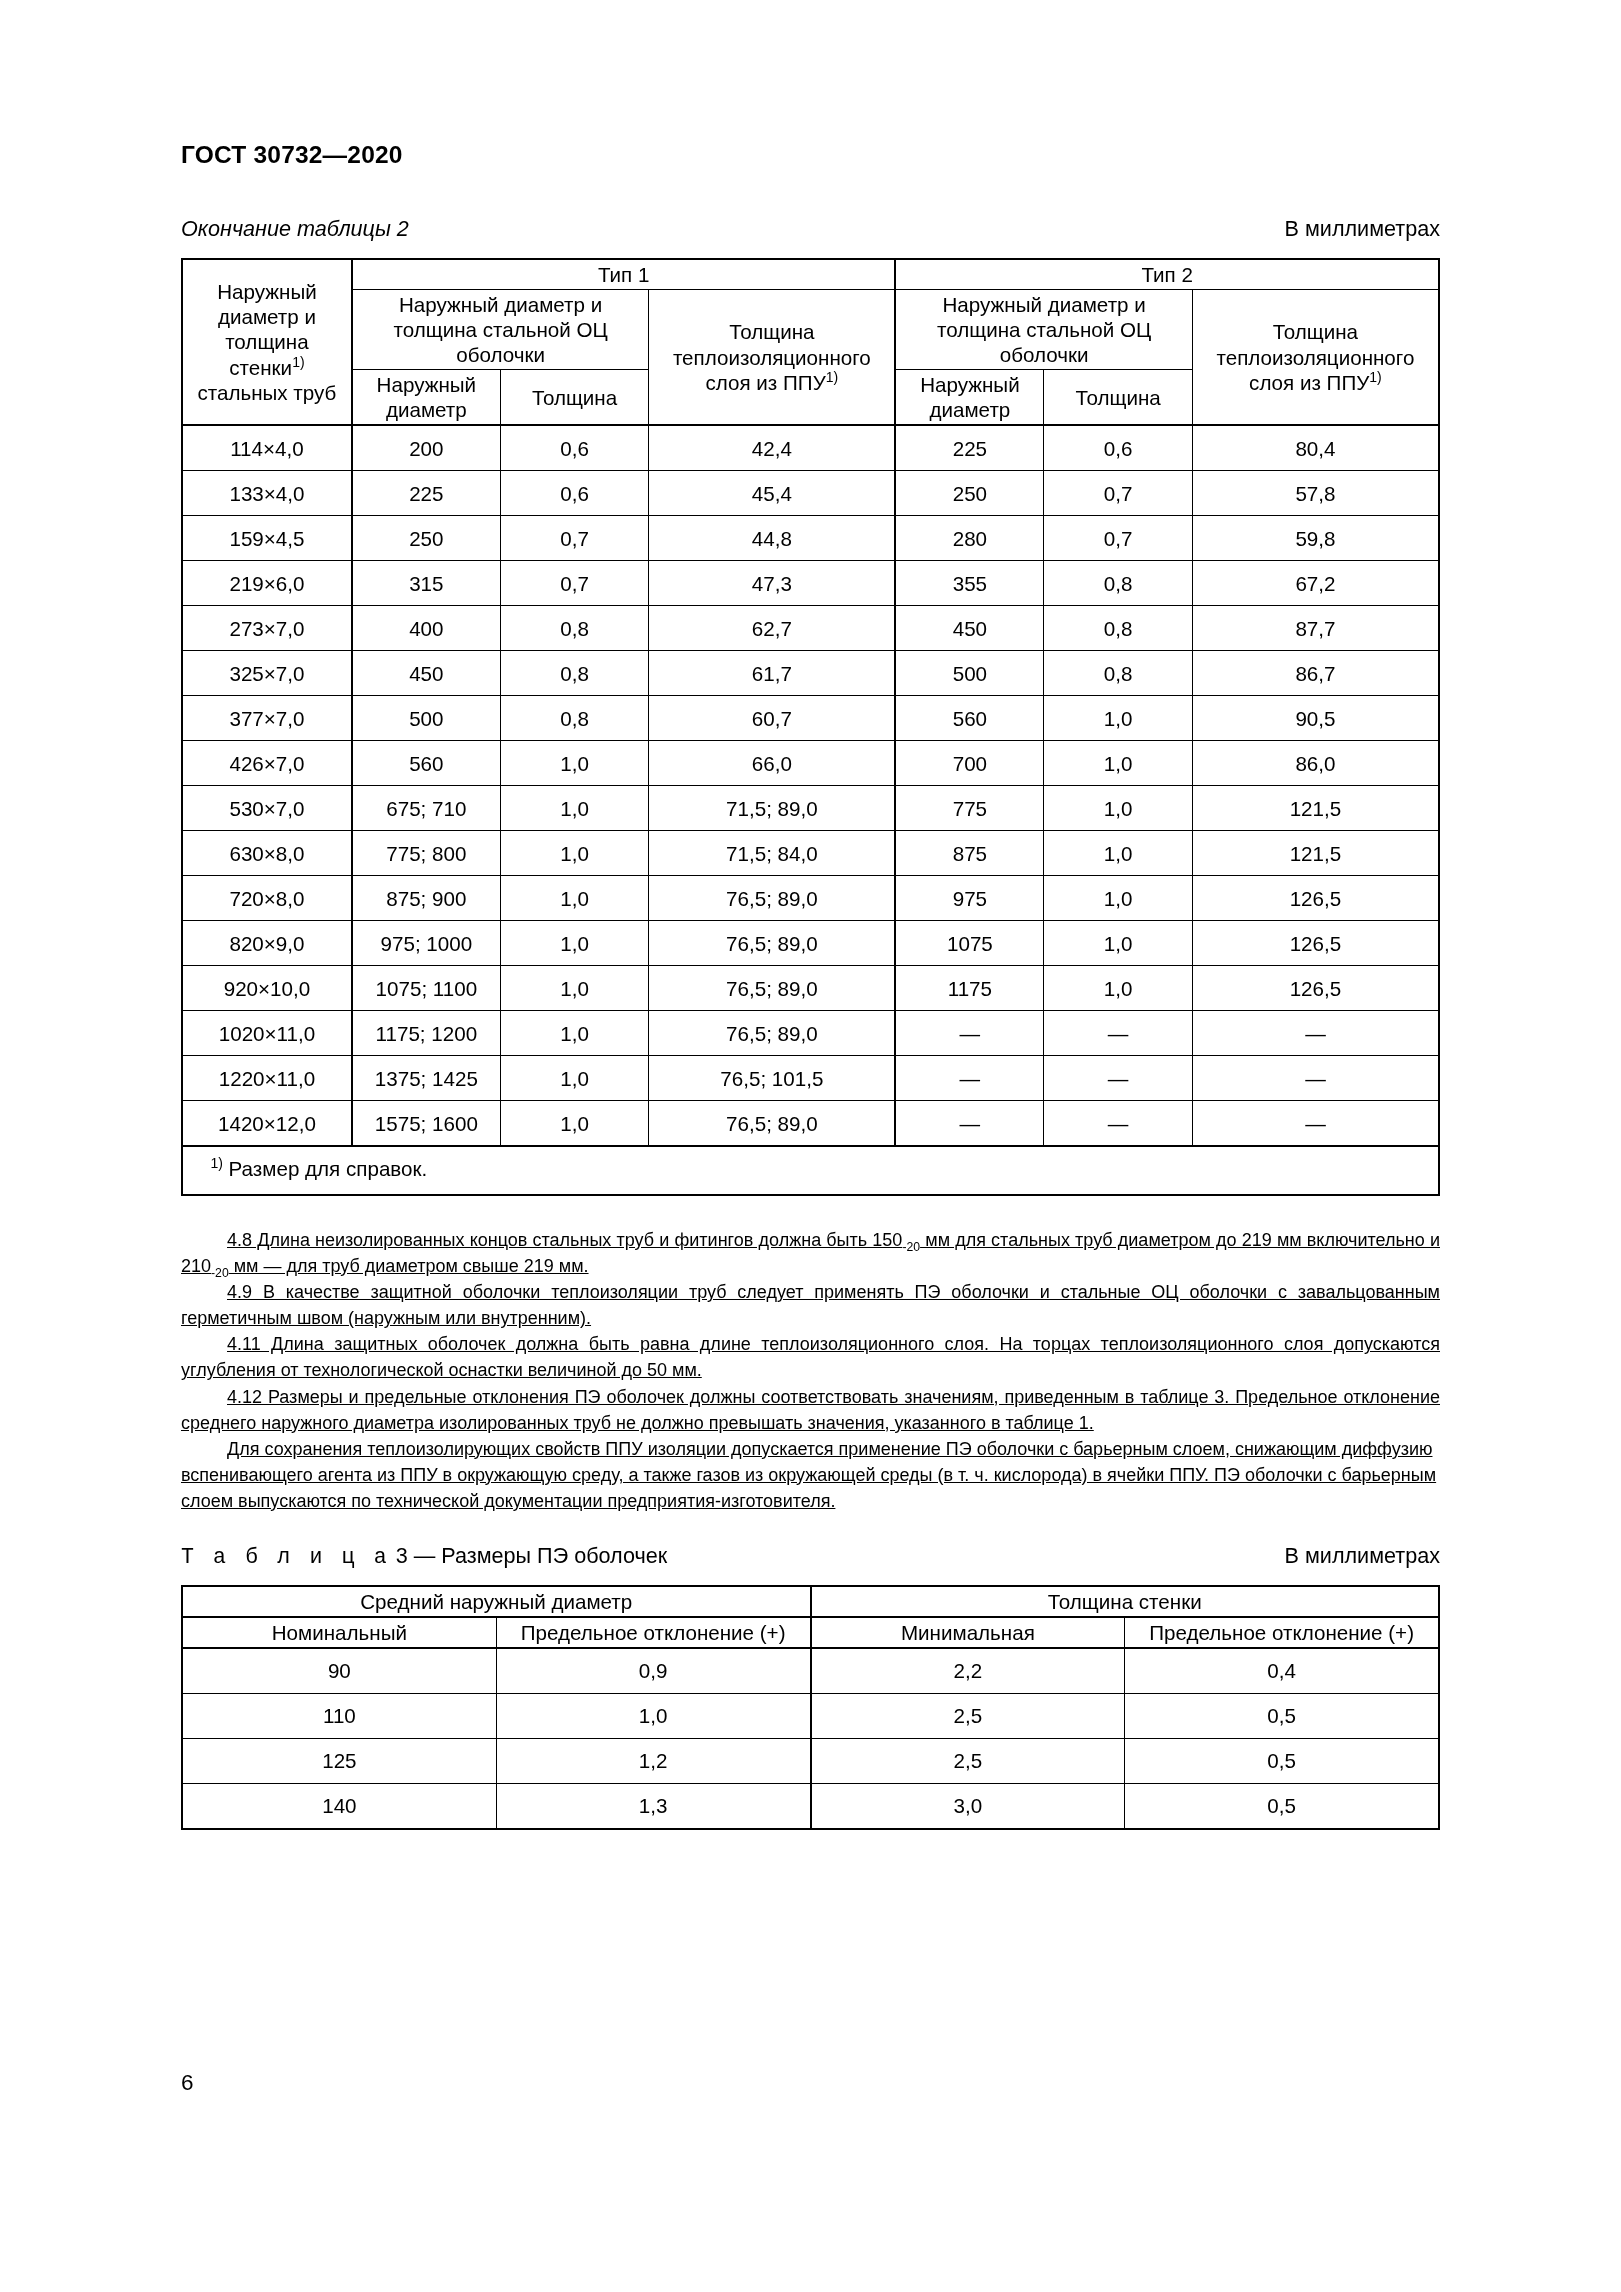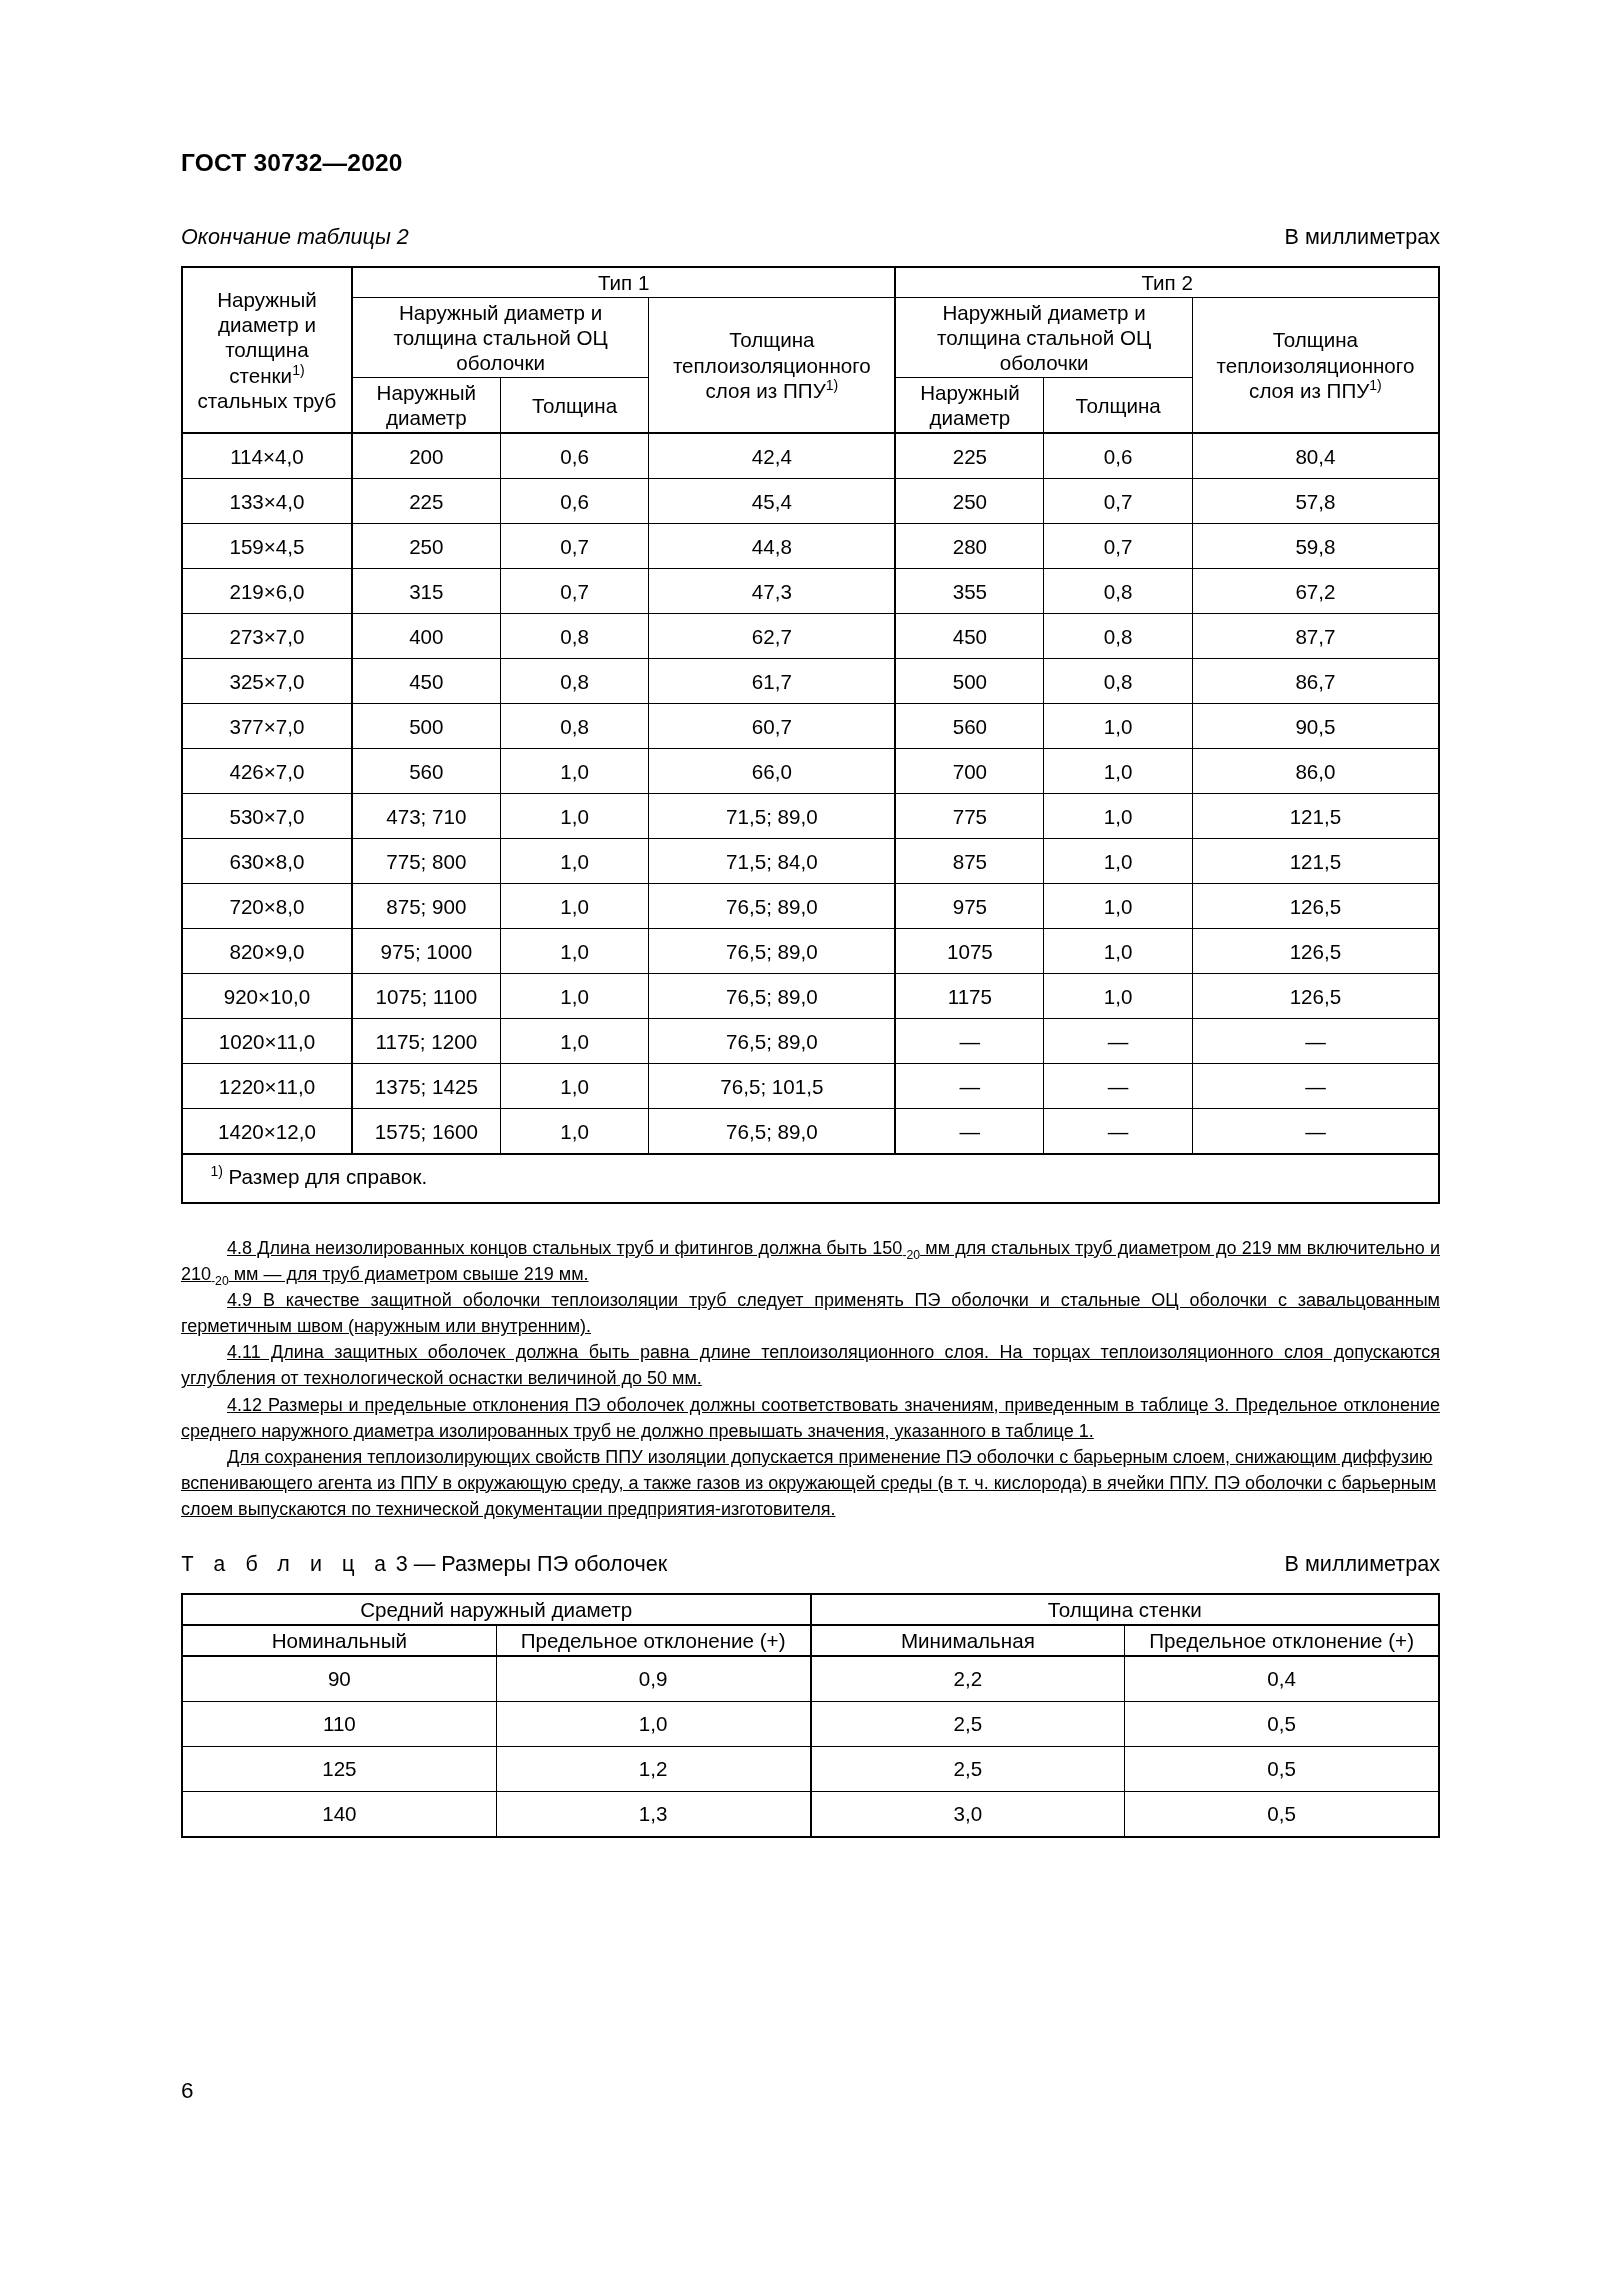--- a/index.html
+++ b/index.html
@@ -10,21 +10,21 @@
   body {
     width: 1621px;
     height: 2293px;
     position: relative;
     font-family: "Liberation Sans", sans-serif;
     color: #000000;
     overflow: hidden;
   }
   .page {
     position: absolute;
-    left: 0; top: 12px;
+    left: 0; top: 4px;
     width: 1621px;
     height: 1819px;
   }
   .content {
     position: absolute;
     left: 181px;
     top: 137px;
     width: 1259px;
   }
 
@@ -226,21 +226,21 @@
             <td class="thick-right">426×7,0</td>
             <td>560</td>
             <td>1,0</td>
             <td class="thick-right">66,0</td>
             <td>700</td>
             <td>1,0</td>
             <td>86,0</td>
           </tr>
           <tr>
             <td class="thick-right">530×7,0</td>
-            <td>473; 710</td>
+            <td>675; 710</td>
             <td>1,0</td>
             <td class="thick-right">71,5; 89,0</td>
             <td>775</td>
             <td>1,0</td>
             <td>121,5</td>
           </tr>
           <tr>
             <td class="thick-right">630×8,0</td>
             <td>775; 800</td>
             <td>1,0</td>

